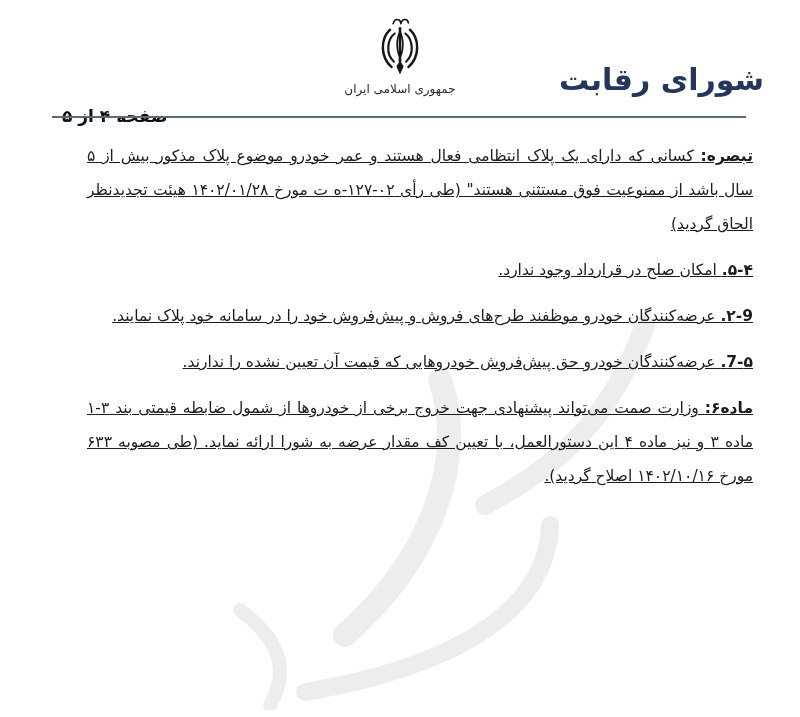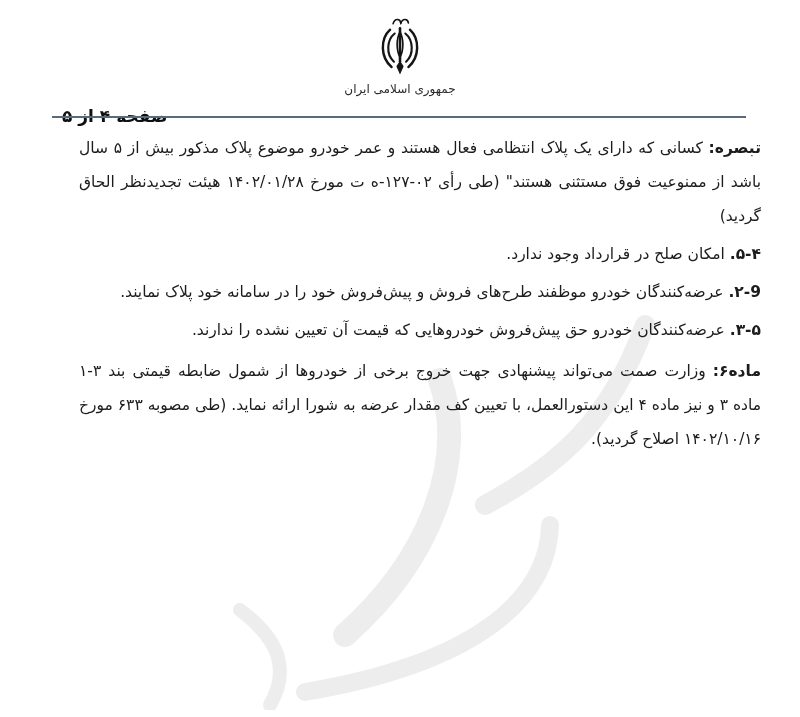--- a/index.html
+++ b/index.html
@@ -42,21 +42,21 @@
     pointer-events:none;
   }
 
   
   .content{
     position:absolute;top:127px;right:35px;width:690px;z-index:1;
     color:var(--body-color);
     font-size:15.5px;line-height:34px;
     text-align:justify;
   }
-  .content p{margin:4px;}
+  .content p{margin:12px;text-decoration:underline;}
   .content p + p{margin-top:1px;}
   .content p:nth-of-type(5){margin-top:7px;}
   .content p:nth-of-type(6){margin-top:9px;}
   .content p:nth-of-type(9){margin-top:27px;}
   .lead{font-weight:bold;}
 </style>
 </head>
 <body>
 
 <div class="page">
@@ -82,27 +82,28 @@
           <path d="M32 60 l-4 6 l4 9 l4 -9 z" fill="#151515" stroke-width="1.4"></path>
           <path d="M25 23 c-10 8 -12 27 -1 37" stroke-width="2.8"></path>
           <path d="M19 18 c-13 12 -13 36 2 49" stroke-width="3.2"></path>
           <path d="M39 23 c10 8 12 27 1 37" stroke-width="2.8"></path>
           <path d="M45 18 c13 12 13 36 -2 49" stroke-width="3.2"></path>
         </g>
       </svg>
       <div class="emblem-caption">جمهوری اسلامی ایران</div>
     </div>
 
+    <div class="doc-title">شورای رقابت</div>
 
     <div class="page-label">صفحه ۴ از ۵</div>
 
     <div class="header-rule"></div>
   </div>
 
   <main class="content">
       <p><b class="lead">تبصره:</b><span> کسانی که دارای یک پلاک انتظامی فعال هستند و عمر خودرو موضوع پلاک مذکور بیش از ۵ سال باشد از ممنوعیت فوق مستثنی هستند" (طی رأی ۰۲‏-‏۱۲۷-ه ت مورخ ۱۴۰۲/۰۱/۲۸ هیئت تجدیدنظر الحاق گردید)</span></p>
       <p><b class="lead">۴‏-‏۵.</b><span> امکان صلح در قرارداد وجود ندارد.</span></p>
       <p><b class="lead">9‏-‏۲.</b><span> عرضه‌کنندگان خودرو موظفند طرح‌های فروش و پیش‌فروش خود را در سامانه خود پلاک نمایند.</span></p>
-      <p><b class="lead">۵‏-‏۳.</b><span> عرضه‌کنندگان خودرو حق پیش‌فروش خودروهایی که قیمت آن تعیین نشده را ندارند.</span></p>
+      <p><b class="lead">۵‏-‏7.</b><span> عرضه‌کنندگان خودرو حق پیش‌فروش خودروهایی که قیمت آن تعیین نشده را ندارند.</span></p>
       <p><b class="lead">ماده۶:</b><span> وزارت صمت می‌تواند پیشنهادی جهت خروج برخی از خودروها از شمول ضابطه قیمتی بند ۳‏-‏۱ ماده ۳ و نیز ماده ۴ این دستورالعمل، با تعیین کف مقدار عرضه به شورا ارائه نماید. (طی مصوبه ۶۳۳ مورخ ۱۴۰۲/۱۰/۱۶ اصلاح گردید).</span></p>
     </main>
 
 </div>
 
 </body></html>

